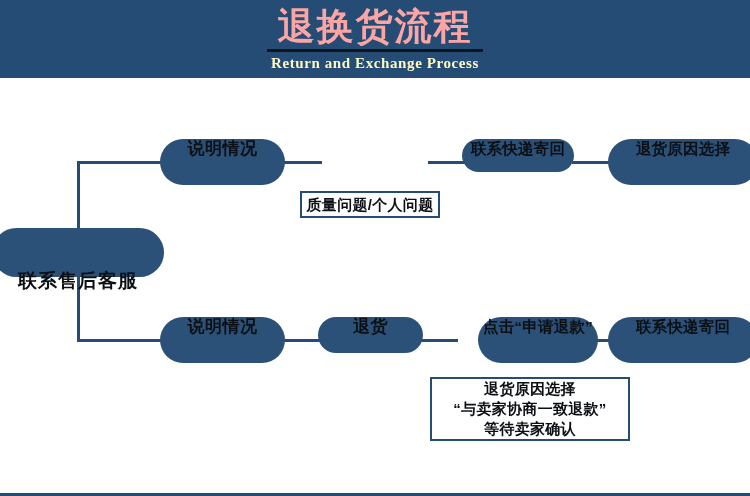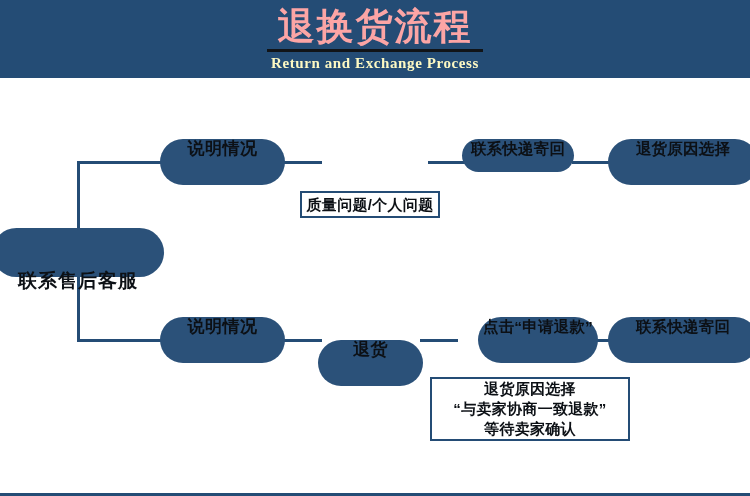--- a/index.html
+++ b/index.html
@@ -162,21 +162,21 @@
   </div>
 
   <div class="note" style="left:300px; top:191px; width:140px; height:27px;">
     <span>质量问题/个人问题</span>
   </div>
 
   <div class="node" style="left:160px; top:317px; width:125px; height:46px;">
     <span>说明情况</span>
   </div>
 
-  <div class="node" style="left:318px; top:317px; width:105px; height:46px;margin-top:23px;">
+  <div class="node" style="left:318px; top:317px; width:105px; height:36px;">
     <span>退货</span>
   </div>
 
   <div class="node node-small" style="left:478px; top:317px; width:120px; height:46px;">
     <span>点击“申请退款”</span>
   </div>
 
   <div class="node node-small" style="left:608px; top:317px; width:150px; height:46px;">
     <span>联系快递寄回</span>
   </div>

